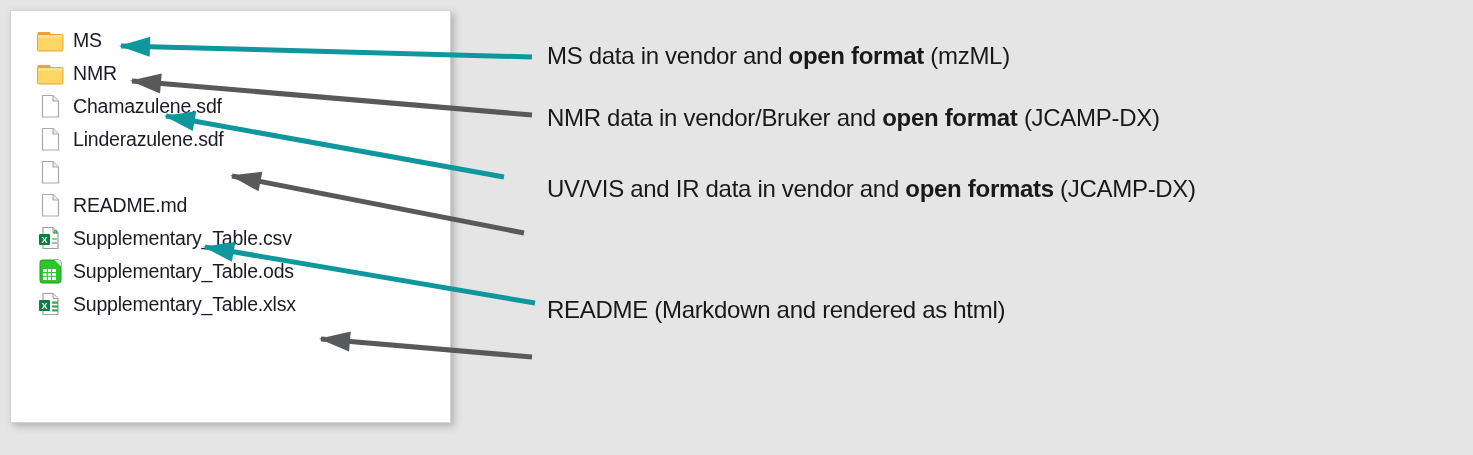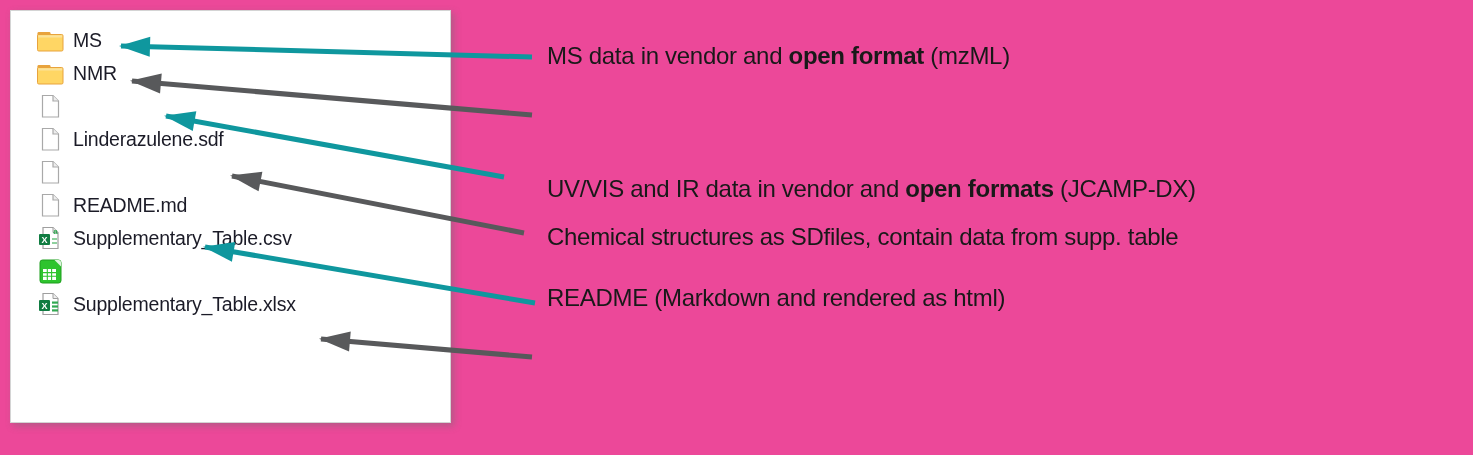--- a/index.html
+++ b/index.html
@@ -1,17 +1,17 @@
 <!DOCTYPE html>
 <html><head>
 <meta charset="utf-8">
 <style>
   html,body{margin:0;padding:0;background:#ffffff;}
   body{width:1473px;height:455px;overflow:hidden;font-family:"Liberation Sans",sans-serif;}
-  .canvas{position:relative;width:1473px;height:455px;background:#ec4899;}
+  .canvas{position:relative;width:1473px;height:455px;background:#e5e5e5;}
 
   
   .file-panel{
     position:absolute;left:10px;top:10px;width:441px;height:413px;
     background:#ffffff;border:1px solid #d4d4d4;
     box-shadow:3px 3px 7px rgba(110,110,110,.45);
     box-sizing:border-box;
   }
   .file-list{position:absolute;left:0;top:13px;right:0;}
   .file-row{
@@ -58,20 +58,21 @@
           </span>
           <span class="label">NMR</span>
         </div>
         <div class="file-row">
           <span class="icon">
             <svg width="27" height="25" viewBox="0 0 27 25">
       <path d="M5.5 1.5 h10.5 l5.5 5.5 v16 h-16 z" fill="#ffffff" stroke="#a9a9a9" stroke-width="1.2"></path>
       <path d="M16 1.5 v5.5 h5.5" fill="#ededed" stroke="#a9a9a9" stroke-width="1.2"></path>
     </svg>
           </span>
+          <span class="label">Chamazulene.sdf</span>
         </div>
         <div class="file-row">
           <span class="icon">
             <svg width="27" height="25" viewBox="0 0 27 25">
       <path d="M5.5 1.5 h10.5 l5.5 5.5 v16 h-16 z" fill="#ffffff" stroke="#a9a9a9" stroke-width="1.2"></path>
       <path d="M16 1.5 v5.5 h5.5" fill="#ededed" stroke="#a9a9a9" stroke-width="1.2"></path>
     </svg>
           </span>
           <span class="label">Linderazulene.sdf</span>
         </div>
@@ -108,20 +109,21 @@
         </div>
         <div class="file-row">
           <span class="icon">
             <svg width="27" height="25" viewBox="0 0 27 25">
       <rect x="3" y="1" width="21" height="23" rx="2.5" fill="#2ec42e" stroke="#1d9e1d" stroke-width="1"></rect>
       <path d="M17.5 1 L24 7.5 V3.5 Q24 1 21.5 1 Z" fill="#ffffff" opacity="0.85"></path>
       <rect x="6" y="10" width="13" height="11" fill="#ffffff"></rect>
       <path d="M6 13.6 h13 M6 17.2 h13 M10.3 10 v11 M14.6 10 v11" stroke="#2ec42e" stroke-width="1.1"></path>
     </svg>
           </span>
+          <span class="label">Supplementary_Table.ods</span>
         </div>
         <div class="file-row">
           <span class="icon">
             <svg width="27" height="25" viewBox="0 0 27 25">
       <path d="M6 1.5 h10 l5 5 v16 h-15 z" fill="#ffffff" stroke="#9f9f9f" stroke-width="1.2"></path>
       <path d="M16 1.5 v5 h5" fill="#ededed" stroke="#9f9f9f" stroke-width="1"></path>
       <rect x="2" y="8" width="11" height="11" rx="1" fill="#107c41"></rect>
       <text x="7.5" y="16.6" font-size="9" font-weight="bold" fill="#ffffff" text-anchor="middle" font-family="Liberation Sans,sans-serif">X</text>
       <rect x="15" y="9.5" width="6" height="2.2" fill="#33a852"></rect>
       <rect x="15" y="13.4" width="6" height="2.2" fill="#33a852"></rect>
@@ -144,16 +146,16 @@
       </defs>
       <line x1="532" y1="57" x2="121" y2="46" stroke="#0f979e" stroke-width="5" marker-end="url(#head-teal)"></line>
       <line x1="532" y1="115" x2="132" y2="81" stroke="#58595b" stroke-width="5" marker-end="url(#head-gray)"></line>
       <line x1="504" y1="177" x2="166" y2="116" stroke="#0f979e" stroke-width="5" marker-end="url(#head-teal)"></line>
       <line x1="524" y1="233" x2="232" y2="176" stroke="#58595b" stroke-width="5" marker-end="url(#head-gray)"></line>
       <line x1="535" y1="303" x2="205" y2="247" stroke="#0f979e" stroke-width="5" marker-end="url(#head-teal)"></line>
       <line x1="532" y1="357" x2="321" y2="339" stroke="#58595b" stroke-width="5" marker-end="url(#head-gray)"></line>
     </svg>
 
   <div class="ann-line" style="top:38px"><span>MS data in vendor and </span><b>open format</b><span> (mzML)</span></div>
+  <div class="ann-line" style="top:100px"><span>NMR data in vendor/Bruker and </span><b>open format</b><span> (JCAMP-DX)</span></div>
   <div class="ann-line" style="top:171px"><span>UV/VIS and IR data in vendor and </span><b>open formats</b><span> (JCAMP-DX)</span></div>
-  <div class="ann-line" style="top:219px"><span>Chemical structures as SDfiles, contain data from supp. table</span></div>
-  <div class="ann-line" style="top:280px"><span>README (Markdown and rendered as html)</span></div>
+  <div class="ann-line" style="top:292px"><span>README (Markdown and rendered as html)</span></div>
 </div>
 
 </body></html>

